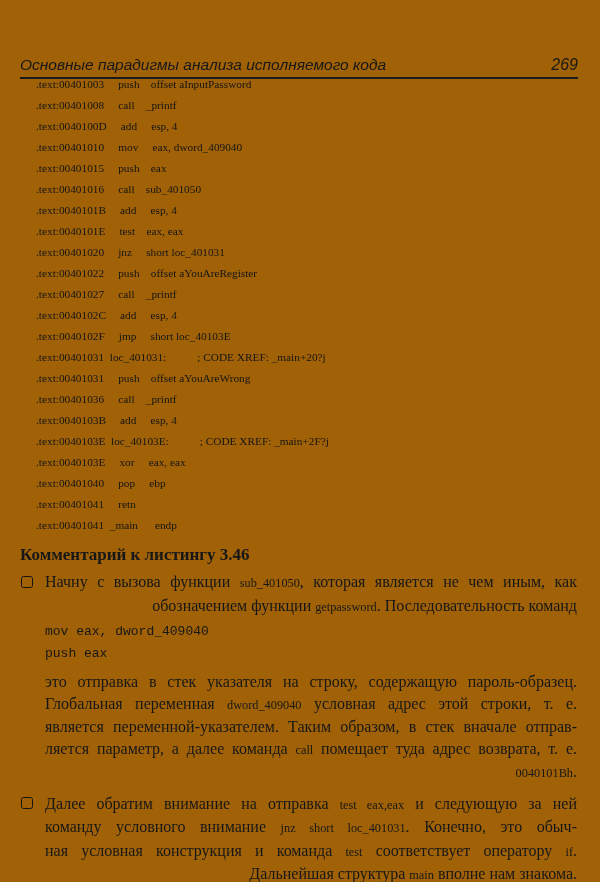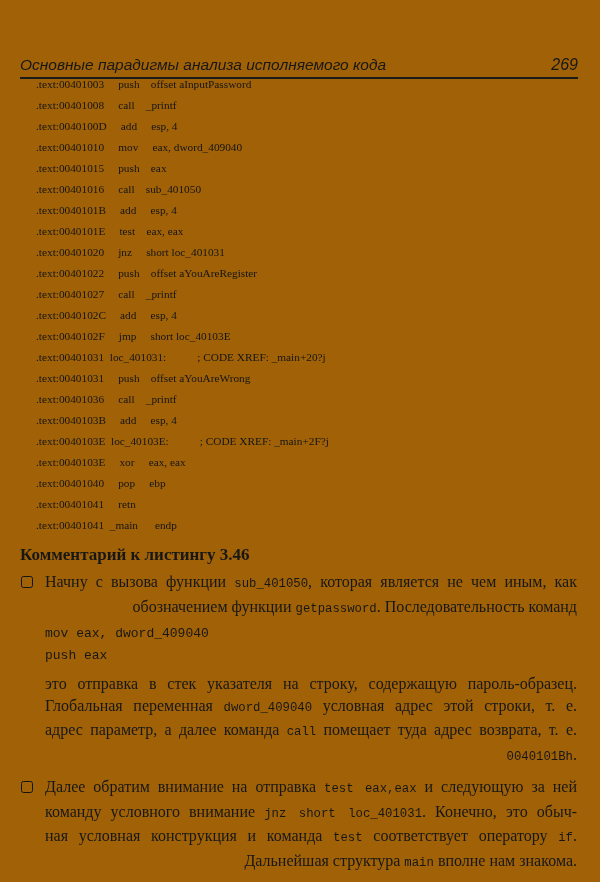--- a/index.html
+++ b/index.html
@@ -64,21 +64,21 @@
     position: absolute;
     left: 1px; top: 4.5px;
     width: 10px; height: 10px;
     border: 1.9px solid #141414;
     border-radius: 2.5px;
     background: transparent;
   }
   .bl { text-align: right; }
   .bl.j { text-align: justify; text-align-last: justify; }
   .mono {
-    font-family: Liberation Mono, monospace;
+    font-family: Liberation Serif, serif;
     font-size: 12.3px;
   }
   .codeblock {
     margin: 3px 0 7px 0;
     font-family: "Liberation Mono", "DejaVu Sans Mono", monospace;
     font-size: 13px;
     line-height: 21.5px;
   }
   .codeblock div { white-space: pre; }
 </style>
@@ -101,21 +101,22 @@
     <div class="bullet">
       <span class="marker"></span>
       <div class="bl j"><span>Начну с вызова функции </span><span class="mono">sub_401050</span><span>, которая является не чем иным, как</span></div>
       <div class="bl"><span>обозначением функции </span><span class="mono">getpassword</span><span>. Последовательность команд</span></div>
       <div class="codeblock">
           <div>mov eax, dword_409040</div>
           <div>push eax</div>
         </div>
       <div class="bl j"><span>это отправка в стек указателя на строку, содержащую пароль-образец.</span></div>
       <div class="bl j"><span>Глобальная переменная </span><span class="mono">dword_409040</span><span> условная адрес этой строки, т. е.</span></div>
-      <div class="bl j"><span>адрес параметр, а далее команда </span><span class="mono">call</span><span> помещает туда адрес возврата, т. е.</span></div>
+      <div class="bl j"><span>является переменной-указателем. Таким образом, в стек вначале отправ-</span></div>
+      <div class="bl j"><span>ляется параметр, а далее команда </span><span class="mono">call</span><span> помещает туда адрес возврата, т. е.</span></div>
       <div class="bl"><span class="mono">0040101Bh</span><span>.</span></div>
     </div>
 
     <div class="bullet">
       <span class="marker"></span>
       <div class="bl j"><span>Далее обратим внимание на отправка </span><span class="mono">test eax,eax</span><span> и следующую за ней</span></div>
       <div class="bl j"><span>команду условного внимание </span><span class="mono">jnz short loc_401031</span><span>. Конечно, это обыч-</span></div>
       <div class="bl j"><span>ная условная конструкция и команда </span><span class="mono">test</span><span> соответствует оператору </span><span class="mono">if</span><span>.</span></div>
       <div class="bl"><span>Дальнейшая структура </span><span class="mono">main</span><span> вполне нам знакома.</span></div>
     </div>

